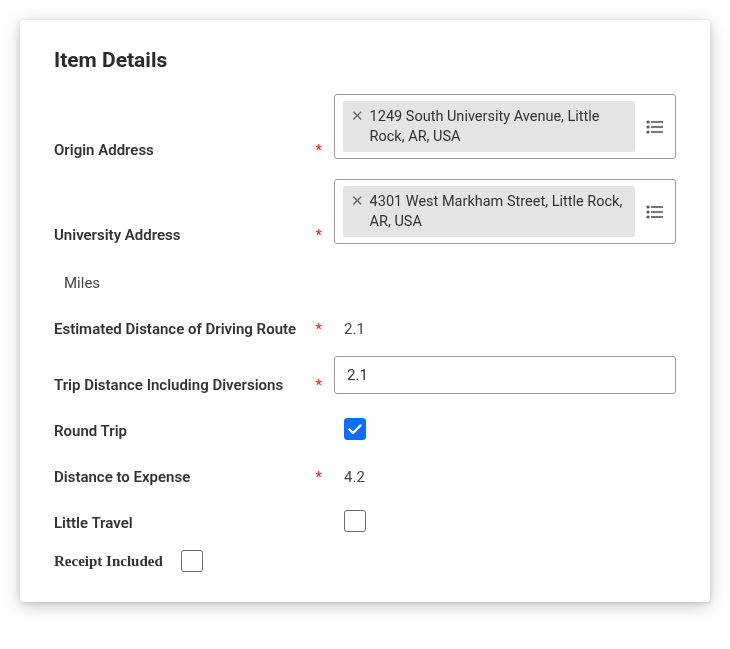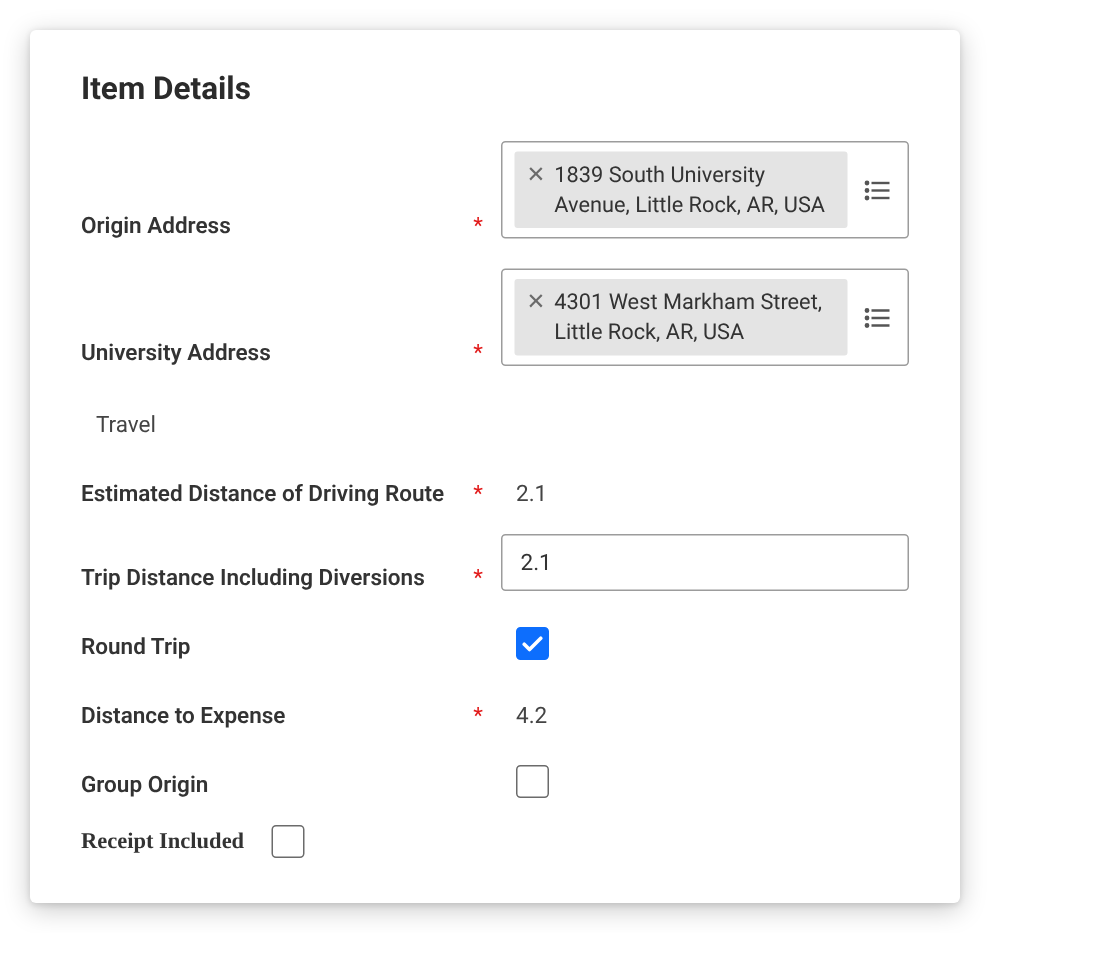--- a/index.html
+++ b/index.html
@@ -2,21 +2,21 @@
 <html><head>
   <meta charset="utf-8">
   <style>
     * { box-sizing: border-box; margin: 0; padding: 0; }
     body {
       font-family: -apple-system, BlinkMacSystemFont, "Segoe UI", Roboto, Arial, sans-serif;
       background: #fff;
       padding: 20px;
     }
     .card {
-      width: 620px;
+      width: 690px;
       background: #fff;
       border-radius: 4px;
       box-shadow: 0 4px 18px rgba(0,0,0,0.22), 0 1px 4px rgba(0,0,0,0.12);
       padding: 28px 34px 30px 34px;
     }
     h2 {
       font-size: 21px;
       font-weight: 700;
       color: #2b2b2b;
       margin-bottom: 22px;
@@ -144,21 +144,21 @@
 
   <div class="row address">
     <div class="label-col">
       <span class="label">Origin Address</span>
       <span class="req">*</span>
     </div>
     <div class="value-col">
       <div class="address-field">
         <div class="chip">
           <span class="chip-x">✕</span>
-          <span class="chip-text">1839 South University Avenue, Little Rock, AR, USA</span>
+          <span class="chip-text">1249 South University Avenue, Little Rock, AR, USA</span>
         </div>
         <span class="list-icon">
           <svg width="18" height="14" viewBox="0 0 18 14" fill="none" stroke-width="1.6">
             <circle cx="2" cy="2" r="0.8" fill="#555"></circle>
             <line x1="5" y1="2" x2="17" y2="2"></line>
             <circle cx="2" cy="7" r="0.8" fill="#555"></circle>
             <line x1="5" y1="7" x2="17" y2="7"></line>
             <circle cx="2" cy="12" r="0.8" fill="#555"></circle>
             <line x1="5" y1="12" x2="17" y2="12"></line>
           </svg>
@@ -187,21 +187,21 @@
             <circle cx="2" cy="12" r="0.8" fill="#555"></circle>
             <line x1="5" y1="12" x2="17" y2="12"></line>
           </svg>
         </span>
       </div>
     </div>
   </div>
 
   <div class="row narrow">
     <div class="value-col">
-      <span class="static-val">Travel</span>
+      <span class="static-val">Miles</span>
     </div>
   </div>
 
   <div class="row narrow">
     <div class="label-col">
       <span class="label">Estimated Distance of Driving Route</span>
       <span class="req">*</span>
     </div>
     <div class="value-col">
       <span class="static-val">2.1</span>
@@ -236,21 +236,21 @@
       <span class="label">Distance to Expense</span>
       <span class="req">*</span>
     </div>
     <div class="value-col">
       <span class="static-val">4.2</span>
     </div>
   </div>
 
   <div class="row narrow">
     <div class="label-col">
-      <span class="label">Group Origin</span>
+      <span class="label">Little Travel</span>
     </div>
     <div class="value-col">
       <span class="checkbox">
         
       </span>
     </div>
   </div>
 
   <div class="inline-row">
     <span class="label">Receipt Included</span>

